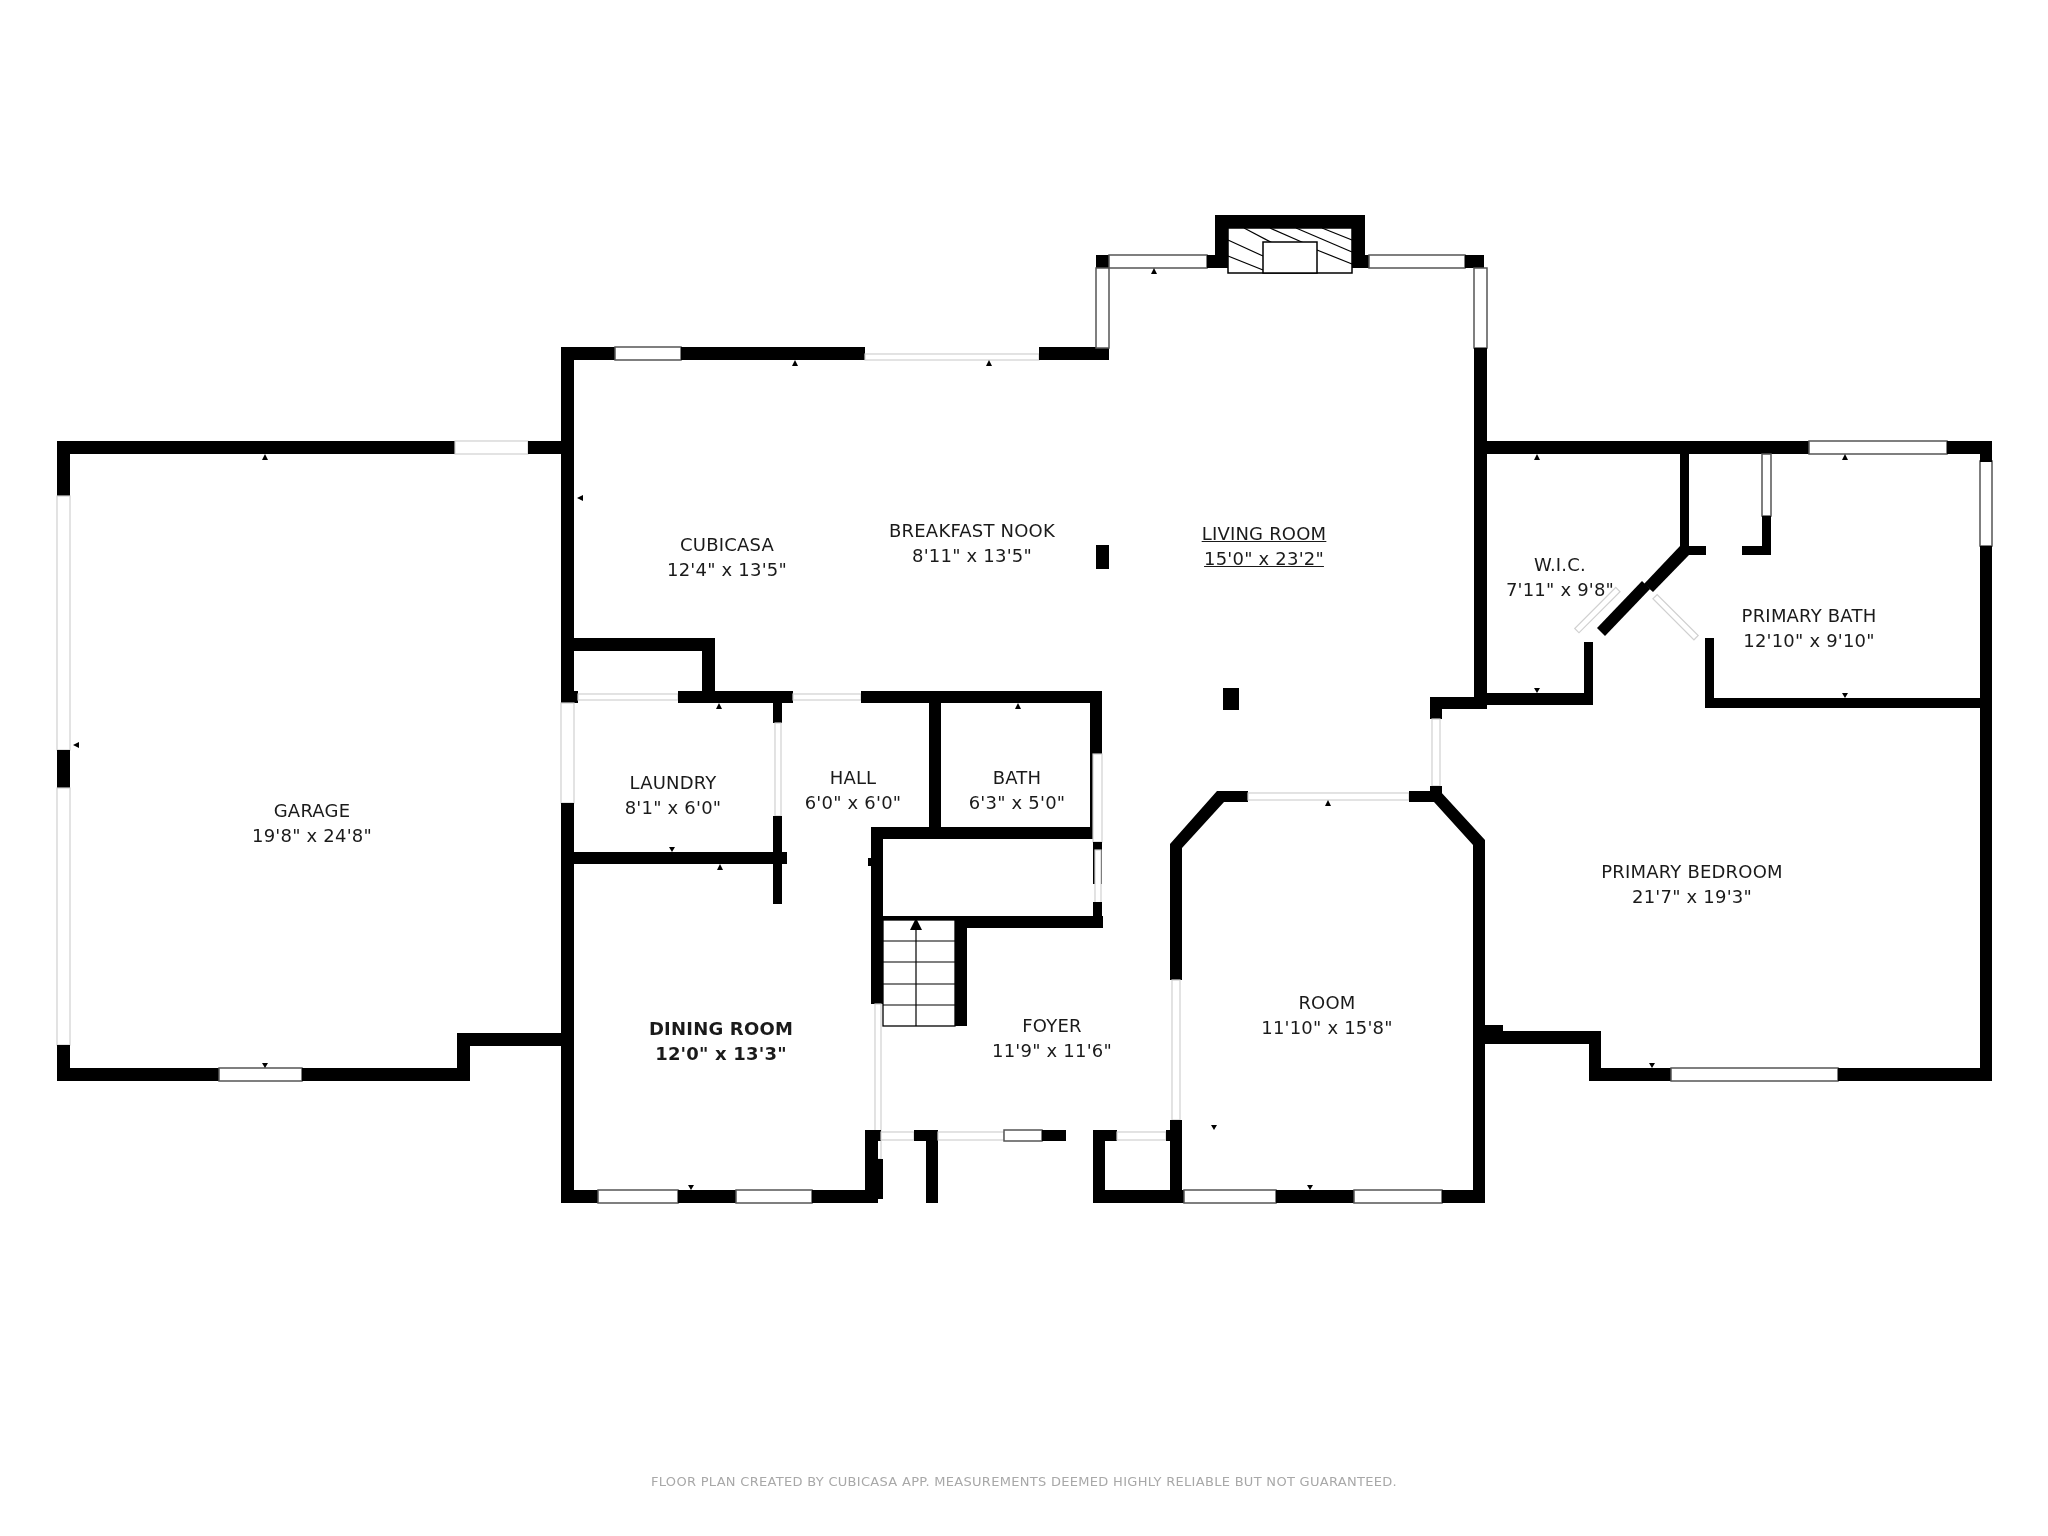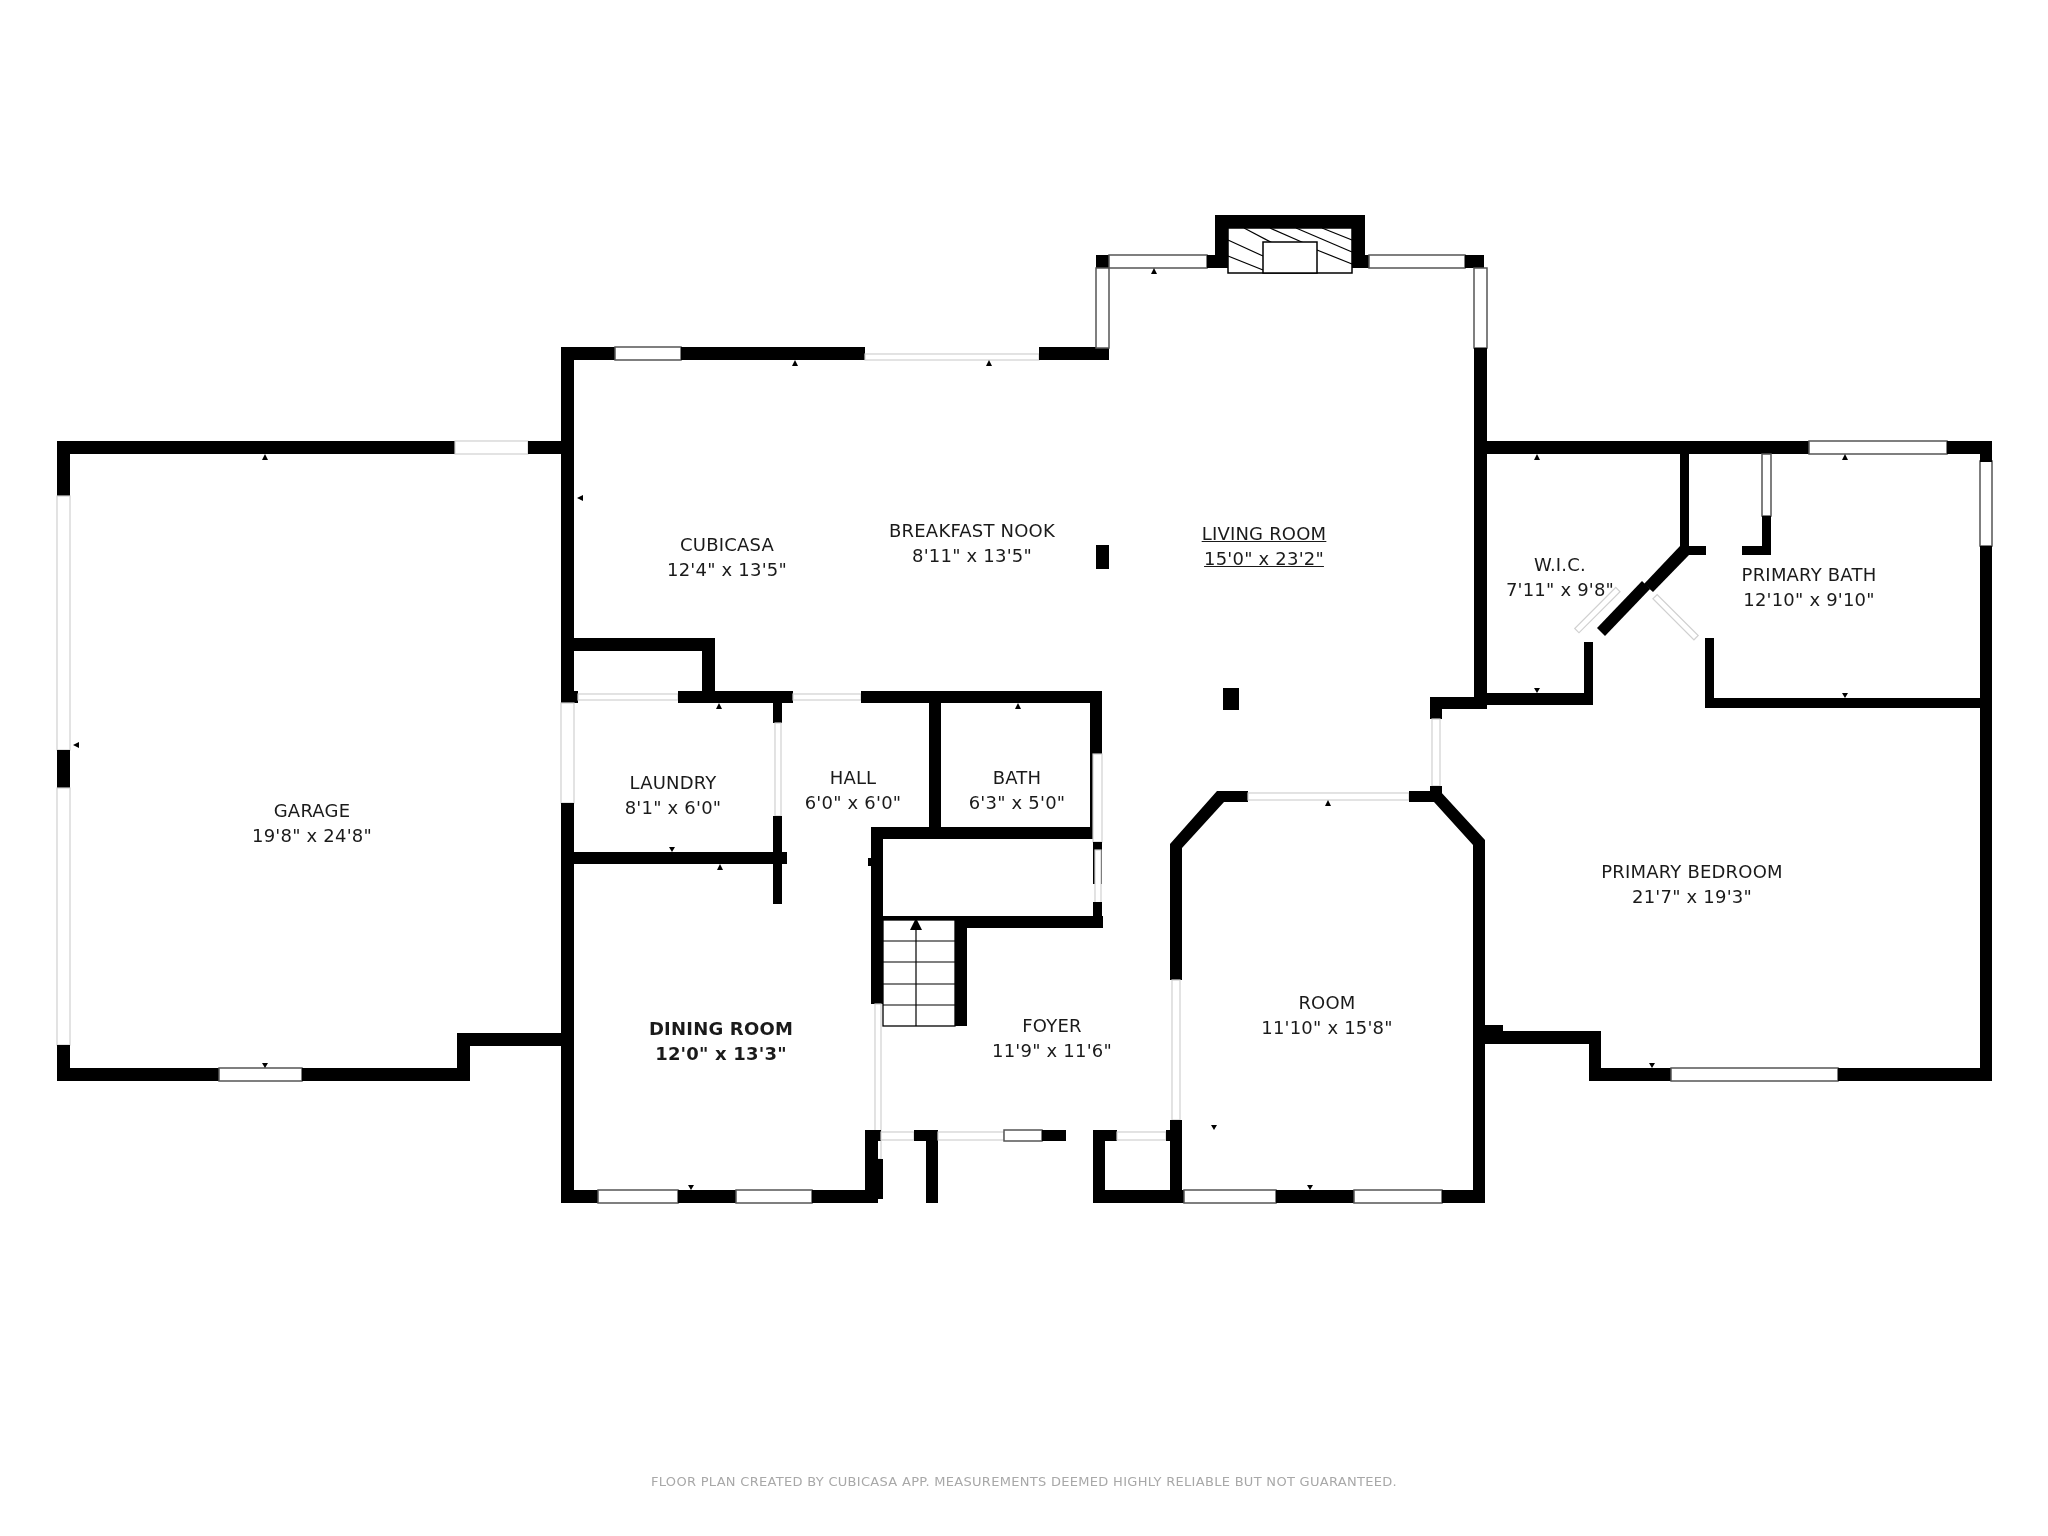--- a/index.html
+++ b/index.html
@@ -221,21 +221,21 @@
   <span class="dims">8'11" x 13'5"</span>
 </div>
 <div class="room-label" style="left:1264px; top:521px;text-decoration:underline;">
   <span class="name">LIVING ROOM</span>
   <span class="dims">15'0" x 23'2"</span>
 </div>
 <div class="room-label" style="left:1560px; top:552px;">
   <span class="name">W.I.C.</span>
   <span class="dims">7'11" x 9'8"</span>
 </div>
-<div class="room-label" style="left:1809px; top:562px;text-align:center;">
+<div class="room-label" style="left:1809px; top:603px;text-align:center;">
   <span class="name">PRIMARY BATH</span>
   <span class="dims">12'10" x 9'10"</span>
 </div>
 <div class="room-label" style="left:673px; top:770px;">
   <span class="name">LAUNDRY</span>
   <span class="dims">8'1" x 6'0"</span>
 </div>
 <div class="room-label" style="left:853px; top:765px;">
   <span class="name">HALL</span>
   <span class="dims">6'0" x 6'0"</span>

